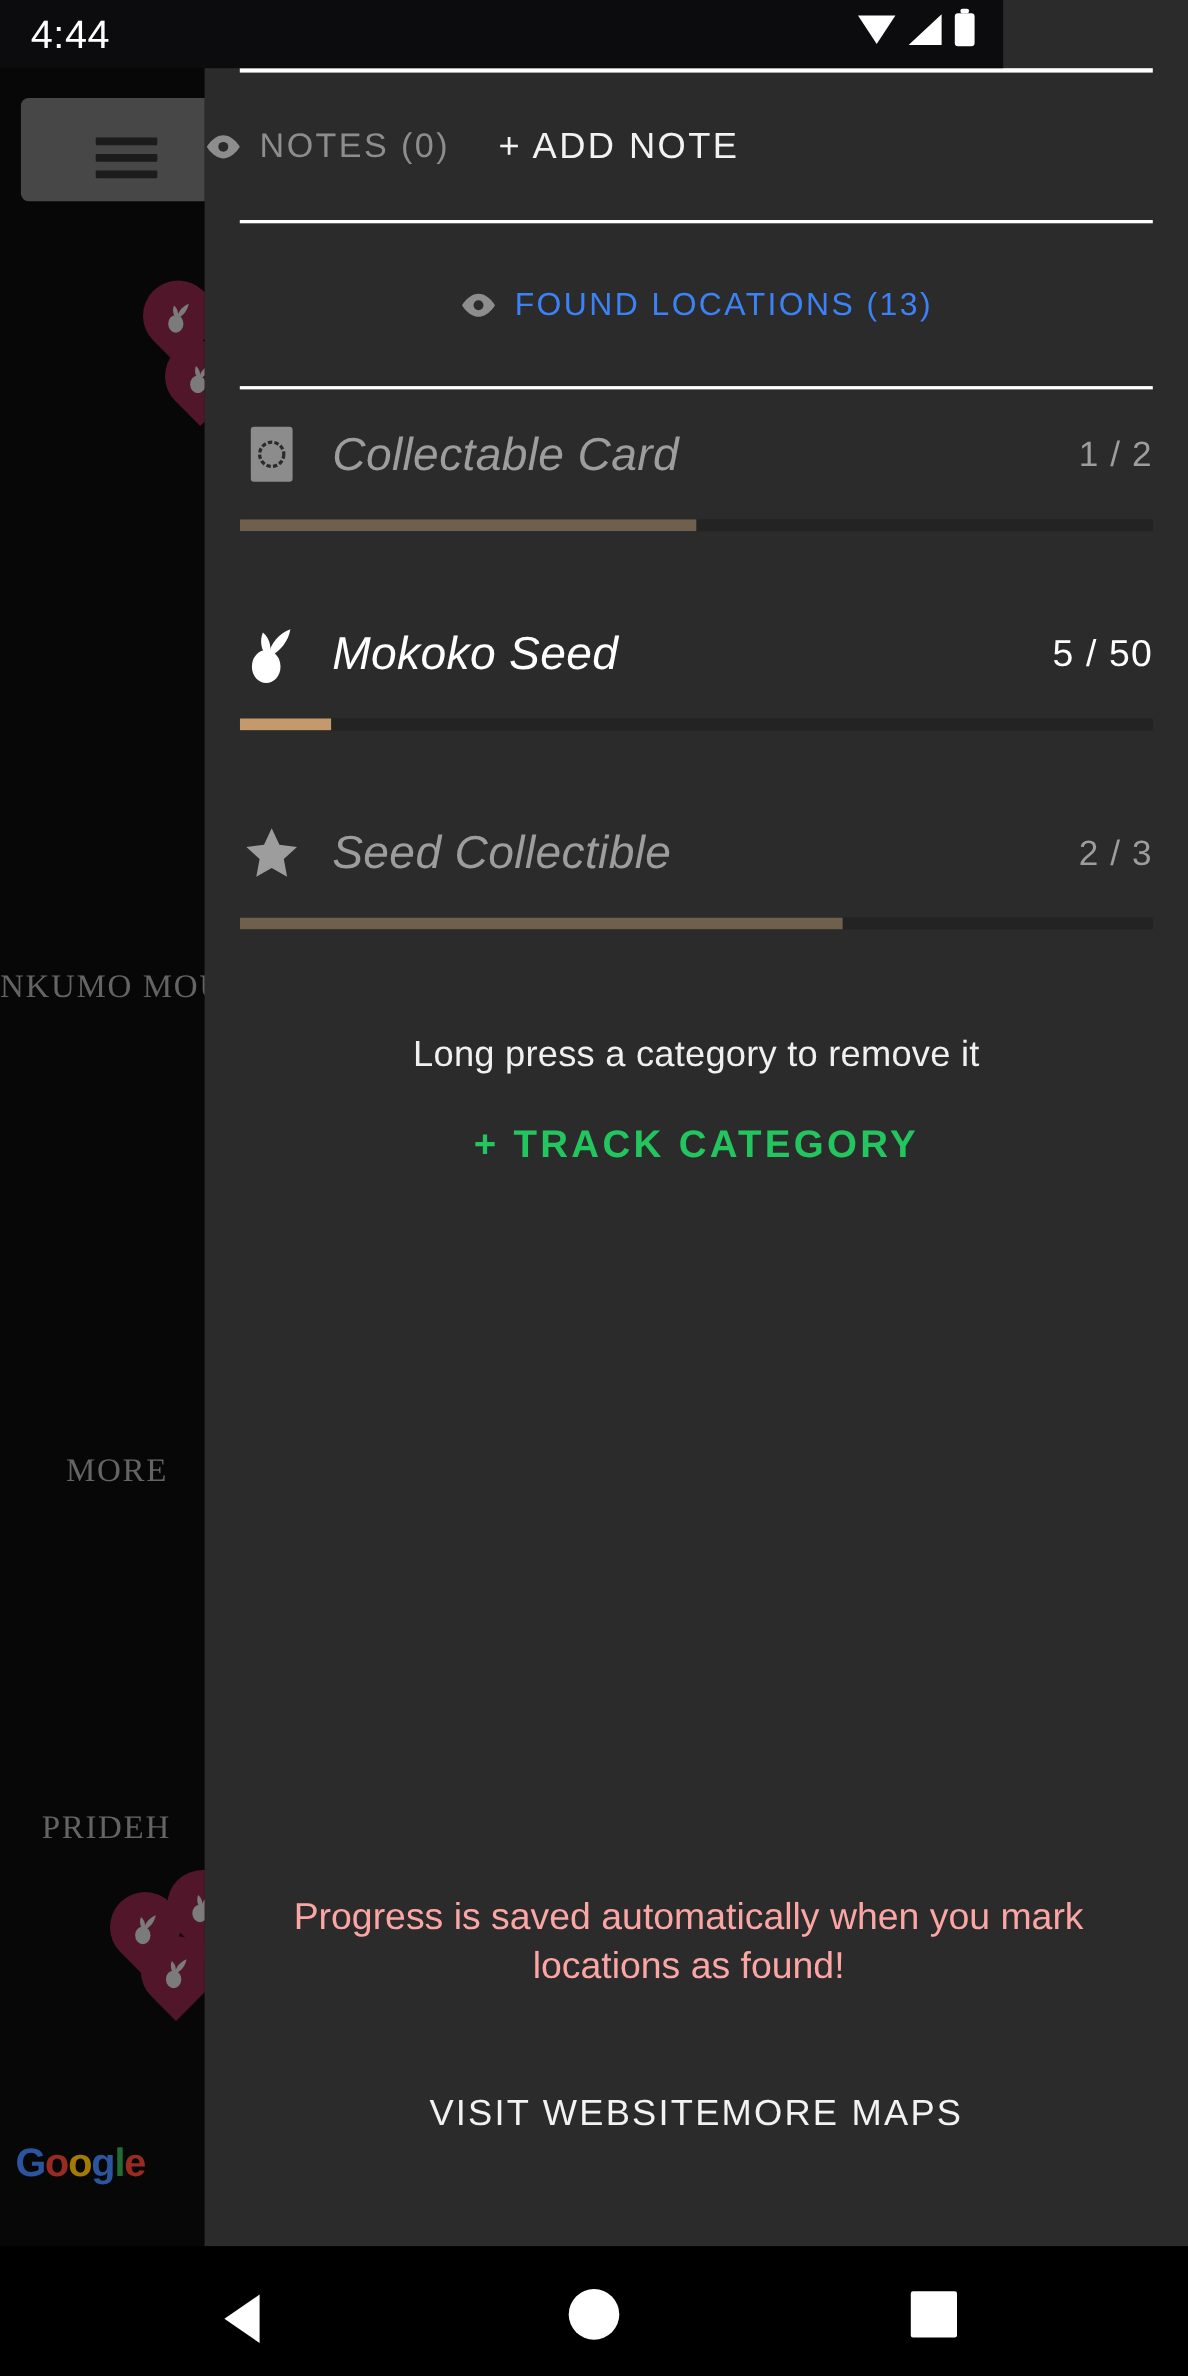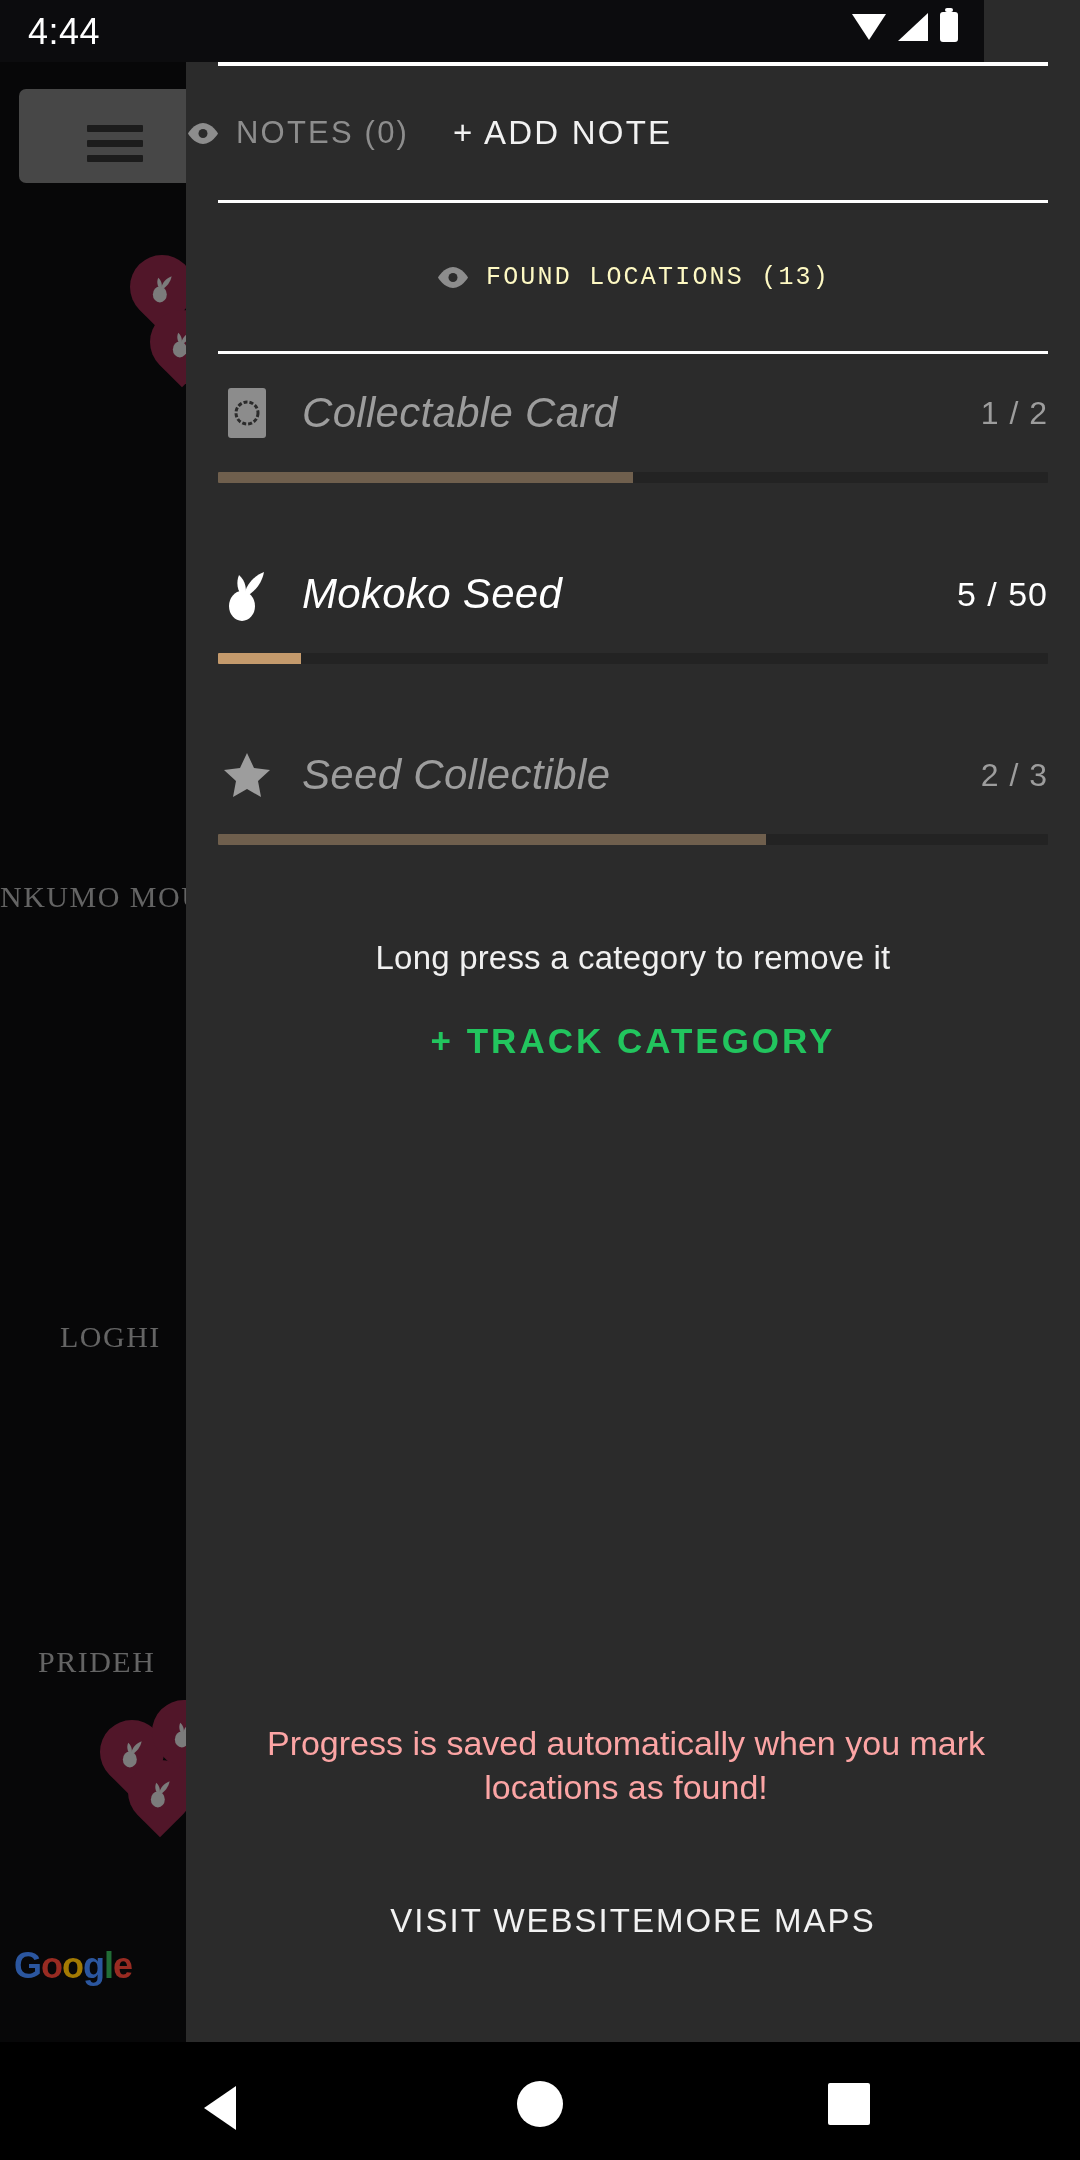--- a/index.html
+++ b/index.html
@@ -5,21 +5,21 @@
   html,body{margin:0;padding:0;background:#000;}
   body{
     width:1080px;height:2160px;overflow:hidden;position:relative;
     font-family:"Liberation Sans","DejaVu Sans",sans-serif;
     -webkit-font-smoothing:antialiased;
   }
   .phone{position:absolute;inset:0;background:#0c0c0e;}
 
   
   .statusbar{
-    position:absolute;left:0;top:0;width:984px;height:62px;
+    position:absolute;left:0;top:0;width:912px;height:62px;
     background:#0c0c0e;z-index:40;text-align:right;
   }
   .statusbar .clock{
     position:absolute;left:28px;top:11px;
     color:#ffffff;font-size:36px;font-weight:400;letter-spacing:.5px;
   }
   .statusbar .icons{
     position:absolute;right:26px;top:12px;display:flex;align-items:center;gap:12px;
   }
   .ic-wifi{width:34px;height:26px;position:relative;}
@@ -96,21 +96,21 @@
 
   .row-notes{
     height:134px;display:flex;align-items:center;justify-content:flex-start;gap:44px;
   }
   .notes-btn{display:flex;align-items:center;gap:16px;}
   .notes-label{color:#8d8d8d;font-size:31px;letter-spacing:2.2px;}
   .add-note{color:#f2f2f2;font-size:33px;letter-spacing:2.2px;}
   .row-found{
     height:148px;display:flex;align-items:center;justify-content:center;gap:16px;
   }
-  .found-label{color:#fef9c3;font-size:25px;letter-spacing:2.2px;font-family:Liberation Mono, monospace;}
+  .found-label{color:#3b82f6;font-size:29px;letter-spacing:2.2px;}
 
   .eye{width:34px;height:23px;position:relative;flex:0 0 auto;}
   .eye svg{display:block;}
 
   
   .cat{position:relative;padding:0 32px;}
   .cat-row{display:flex;align-items:center;height:118px;}
   .cat-icon{width:58px;height:58px;display:flex;align-items:center;justify-content:center;flex:0 0 auto;}
   .cat-name{margin-left:26px;font-size:42px;color:#9d9d9d;flex:1 1 auto;letter-spacing:.3px;font-style:italic;}
   .cat-count{font-size:32px;color:#9d9d9d;letter-spacing:1px;}
@@ -209,21 +209,21 @@
             <svg width="27" height="30" viewBox="0 0 46 56">
               <ellipse cx="18" cy="40" rx="13" ry="15" fill="#bdbdbd"></ellipse>
               <path d="M20 30 C22 18 30 10 40 6 C38 17 31 26 21 31 Z" fill="#bdbdbd"></path>
               <path d="M19 31 C13 25 12 16 15 9 C22 15 23 24 21 32 Z" fill="#bdbdbd"></path>
             </svg>
           </div>
         </div>
       </div>
     <div id="map-labels">
         <div class="maplabel" style="left: 0px; top: 880px; font-size: 30px;">NKUMO MOU</div>
-        <div class="maplabel" style="left: 60px; top: 1320px; font-size: 30px;">LOGHI</div>
+        <div class="maplabel" style="left: 60px; top: 1320px; font-size: 30px;">MORE</div>
         <div class="maplabel" style="left: 38px; top: 1645px; font-size: 30px;">PRIDEH</div>
       </div>
     <div class="gmark">
       <span>G</span><span>o</span><span>o</span><span>g</span><span>l</span><span>e</span>
     </div>
     <div class="map-dim"></div>
   </div>
 
   <div class="panel">
     <div class="panel-inner">

